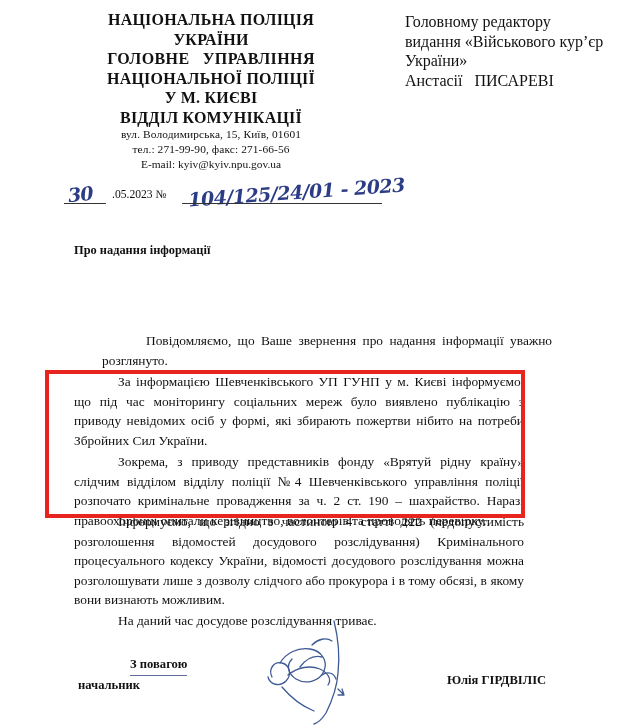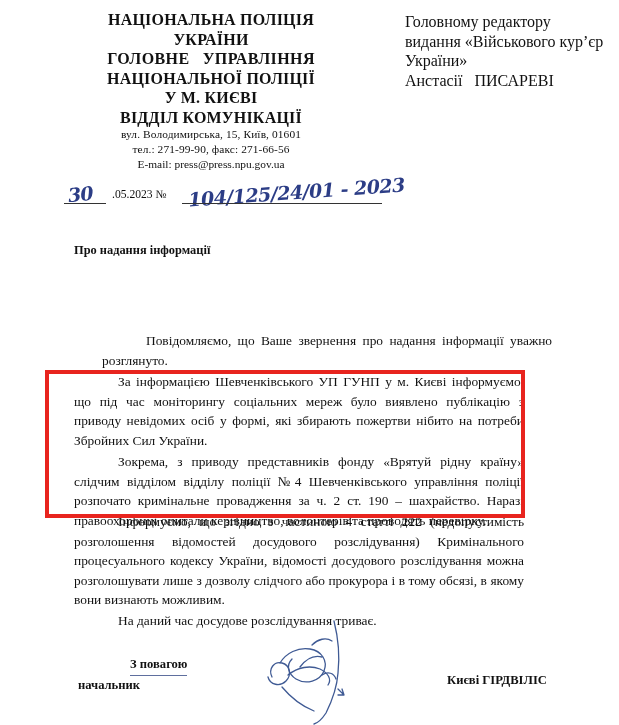--- a/index.html
+++ b/index.html
@@ -205,21 +205,21 @@
 
   <div id="letterhead">
     <div class="lh-line">НАЦІОНАЛЬНА ПОЛІЦІЯ</div>
     <div class="lh-line">УКРАЇНИ</div>
     <div class="lh-line wide">ГОЛОВНЕ   УПРАВЛІННЯ</div>
     <div class="lh-line">НАЦІОНАЛЬНОЇ ПОЛІЦІЇ</div>
     <div class="lh-line">У М. КИЄВІ</div>
     <div class="lh-line">ВІДДІЛ КОМУНІКАЦІЇ</div>
     <div class="lh-sub">вул. Володимирська, 15, Київ, 01601</div>
     <div class="lh-sub">тел.: 271-99-90, факс: 271-66-56</div>
-    <div class="lh-email">E-mail: press@press.npu.gov.ua</div>
+    <div class="lh-email">E-mail: kyiv@kyiv.npu.gov.ua</div>
   </div>
 
   <div id="reg-line">
     <span id="reg-date-hand">30</span>
     <span id="reg-date-rule"></span>
     <span id="reg-printed">.05.2023 №</span>
     <span id="reg-num-hand">104/125/24/01 - 2023</span>
     <span id="reg-num-rule"></span>
   </div>
 
@@ -238,21 +238,21 @@
   <div class="para" id="para-3">Зокрема, з приводу представників фонду «Врятуй рідну країну» слідчим відділом відділу поліції  №4 Шевченківського управління поліції розпочато кримінальне провадження за ч. 2 ст. 190 – шахрайство. Наразі правоохоронці опитали керівництво, волонтерів та проводять перевірку.</div>
   <div class="para" id="para-4">Інформуємо, що згідно з частиною 4 статті 222 (недопустимість розголошення відомостей досудового розслідування) Кримінального процесуального кодексу України, відомості досудового розслідування можна розголошувати лише з дозволу слідчого або прокурора і в тому обсязі, в якому вони визнають можливим.</div>
   <div class="para" id="para-5">На даний час досудове розслідування триває.</div>
 
   <div id="red-box"></div>
 
   <div id="sig-left">
     <span id="sig-respect">З повагою</span>
     <span id="sig-role">начальник</span>
   </div>
-  <div id="sig-name">Києві ГІРДВІЛІС</div>
+  <div id="sig-name">Юлія ГІРДВІЛІС</div>
 
   <svg id="signature-mark" viewBox="0 0 170 110">
     <g fill="none" stroke="#3f5a94" stroke-width="1.3" stroke-linecap="round">
       <path d="M82 6 C86 22, 88 40, 86 58 C85 72, 80 86, 74 98 C70 104, 66 108, 62 109"></path>
       <path d="M28 48 C34 38, 46 32, 58 34 C70 36, 76 46, 72 56 C68 66, 54 70, 44 64 C36 59, 34 50, 40 44"></path>
       <path d="M20 62 C16 54, 22 46, 30 48 C38 50, 40 60, 34 66 C28 72, 18 70, 16 62"></path>
       <path d="M36 60 C46 52, 58 50, 68 54 C76 58, 80 64, 76 70"></path>
       <path d="M30 72 C40 84, 52 92, 62 96"></path>
       <path d="M48 52 C54 44, 62 40, 70 42"></path>
       <path d="M60 30 C66 24, 74 22, 80 26"></path>

